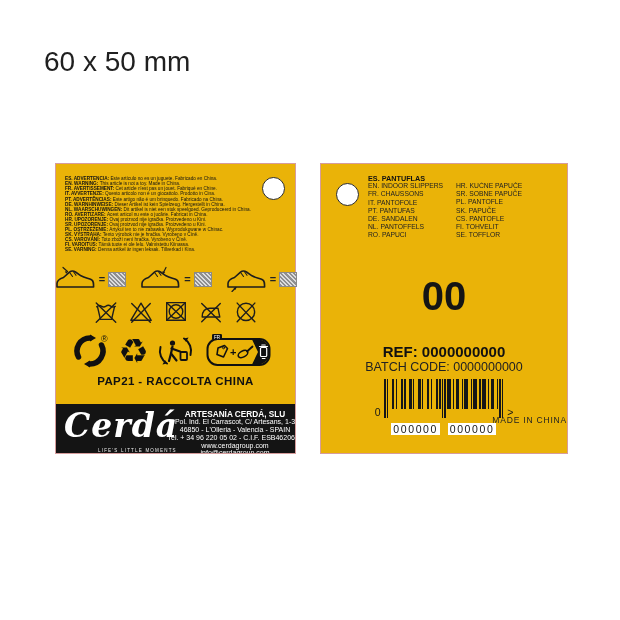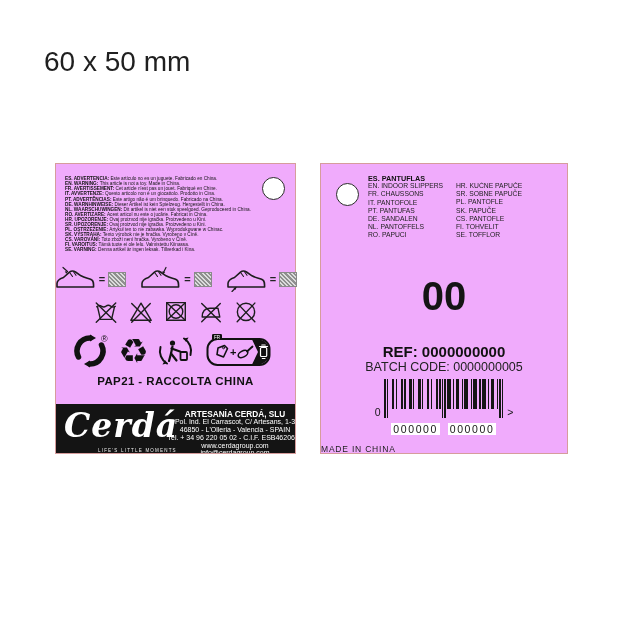--- a/index.html
+++ b/index.html
@@ -3,21 +3,21 @@
 <meta charset="utf-8">
 <style>
   html,body{margin:0;padding:0;}
   body{
     width:620px;height:620px;background:#ffffff;position:relative;
     font-family:"Liberation Sans", sans-serif;color:#1a1a1a;
     -webkit-font-smoothing:antialiased;
   }
   .title{position:absolute;left:44px;top:46px;font-size:28px;color:#1f1f1f;}
 
-  .label{position:absolute;top:163px;height:289px;background:#f0abfc;border:1px solid #d69c9c;box-sizing:content-box;}
+  .label{position:absolute;top:163px;height:289px;background:#eab308;border:1px solid #d69c9c;box-sizing:content-box;}
   .label-left{left:55px;width:239px;}
   .label-right{left:320px;width:246px;}
 
   .punch{position:absolute;width:21px;height:21px;border:1.7px solid #2b2b2b;border-radius:50%;background:#fff;}
   .punch-l{left:206px;top:13px;}
   .punch-r{left:15px;top:19px;}
 
   
   .warnings-wrap{position:absolute;left:9px;top:12px;width:228px;height:80px;}
   .warnings{width:456px;transform:scale(0.5);transform-origin:0 0;font-size:9.4px;line-height:10.15px;color:#141414;white-space:nowrap;}
@@ -62,21 +62,21 @@
   .barcode{position:absolute;left:0;right:0;top:215px;display:flex;justify-content:center;align-items:flex-end;gap:4px;}
   .bars-wrap{position:relative;}
   .bars{display:flex;height:39px;align-items:flex-start;}
   .mod{width:1.25px;height:30px;flex:none;}
   .mod.bar{background:#161616;}
   .mod.guard{height:39px;}
   .bc-digits{position:absolute;left:3px;right:3px;top:27px;display:flex;justify-content:space-around;margin-top:17px;}
   .bc-digits span{background:#fff;font-size:10.5px;letter-spacing:1.6px;padding:0 2px;color:#161616;}
   .bc-side{font-size:10.5px;color:#161616;margin-bottom:0px;}
 
-  .madein{position:absolute;left:0;right:0;top:280px;text-align:left;font-size:8.5px;letter-spacing:0.8px;color:#222;}
+  .madein{position:absolute;left:0;right:0;top:251px;text-align:right;font-size:8.5px;letter-spacing:0.8px;color:#222;}
 
   svg{stroke-linecap:round;stroke-linejoin:round;}
 </style>
 </head>
 <body>
 
 <div class="title">60 x 50 mm</div>
 
 <div class="label label-left">
   <div class="punch punch-l"></div>
@@ -240,21 +240,21 @@
         <div>PL. PANTOFLE</div>
         <div>SK. PAPUČE</div>
         <div>CS. PANTOFLE</div>
         <div>FI. TOHVELIT</div>
         <div>SE. TOFFLOR</div>
       </div>
   </div>
 
   <div class="size-big">00</div>
   <div class="ref">REF: 0000000000</div>
-  <div class="batch">BATCH CODE: 0000000005</div>
+  <div class="batch">BATCH CODE: 0000000000</div>
 
   <div class="barcode">
     <span class="bc-side">0</span>
     <div class="bars-wrap">
       <div class="bars" id="bars">
           <span class="mod bar guard"></span>
           <span class="mod guard"></span>
           <span class="mod bar guard"></span>
           <span class="mod"></span>
           <span class="mod"></span>

